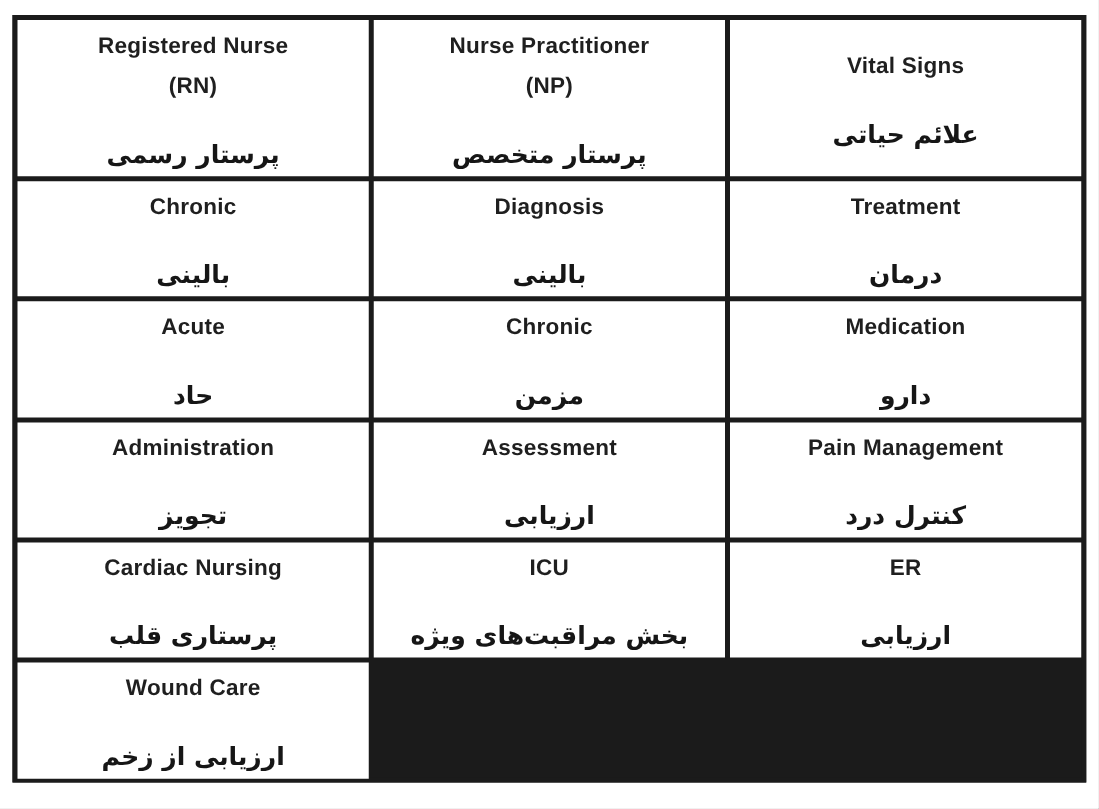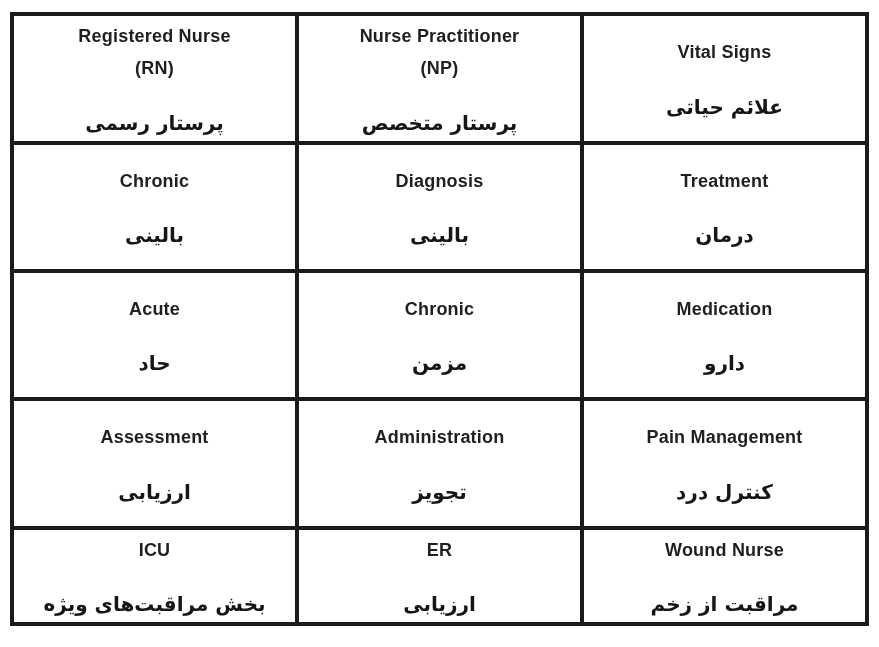--- a/index.html
+++ b/index.html
@@ -103,43 +103,47 @@
     <div class="en">Chronic</div>
     <div class="fa" dir="rtl">مزمن</div>
   </div>
 
   <div class="card">
     <div class="en">Medication</div>
     <div class="fa" dir="rtl">دارو</div>
   </div>
 
   <div class="card">
-    <div class="en">Assessment</div>
-    <div class="fa" dir="rtl">ارزیابی</div>
+    <div class="en">Administration</div>
+    <div class="fa" dir="rtl">تجویز</div>
   </div>
 
   <div class="card">
-    <div class="en">Administration</div>
-    <div class="fa" dir="rtl">تجویز</div>
+    <div class="en">Assessment</div>
+    <div class="fa" dir="rtl">ارزیابی</div>
   </div>
 
   <div class="card">
     <div class="en">Pain Management</div>
     <div class="fa" dir="rtl">کنترل درد</div>
   </div>
 
+  <div class="card">
+    <div class="en">Cardiac Nursing</div>
+    <div class="fa" dir="rtl">پرستاری قلب</div>
+  </div>
 
   <div class="card">
     <div class="en">ICU</div>
     <div class="fa" dir="rtl">بخش مراقبت‌های ویژه</div>
   </div>
 
   <div class="card">
     <div class="en">ER</div>
     <div class="fa" dir="rtl">ارزیابی</div>
   </div>
 
   <div class="card">
-    <div class="en">Wound Nurse</div>
-    <div class="fa" dir="rtl">مراقبت از زخم</div>
+    <div class="en">Wound Care</div>
+    <div class="fa" dir="rtl">ارزیابی از زخم</div>
   </div>
 
 </div>
 
 </body></html>

